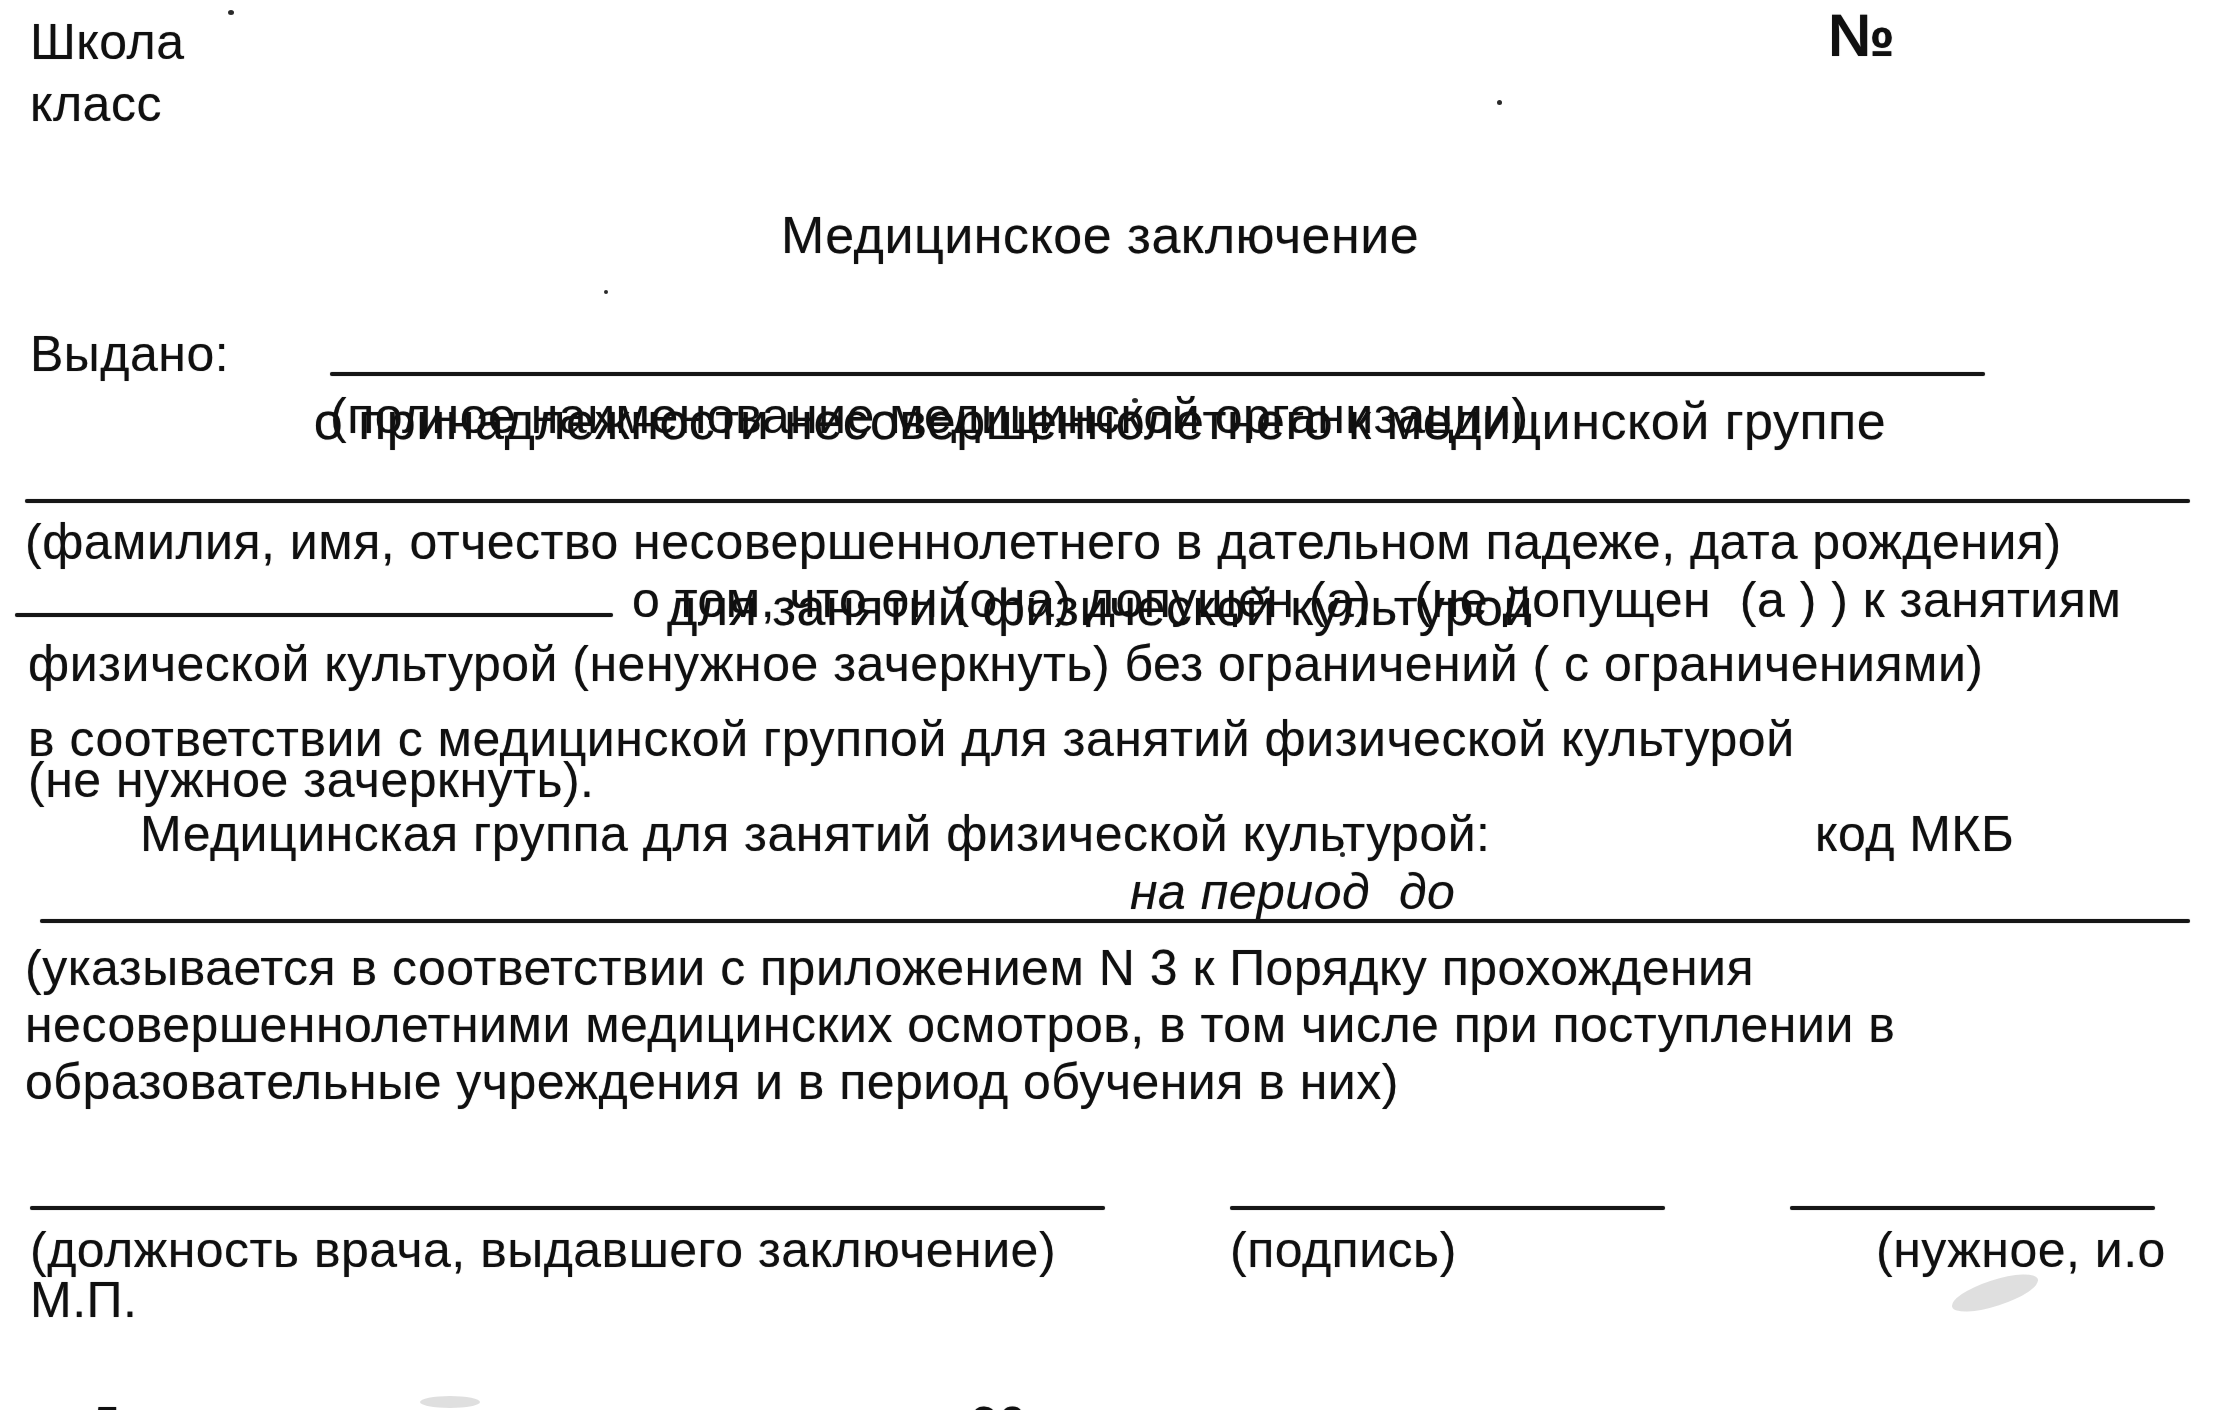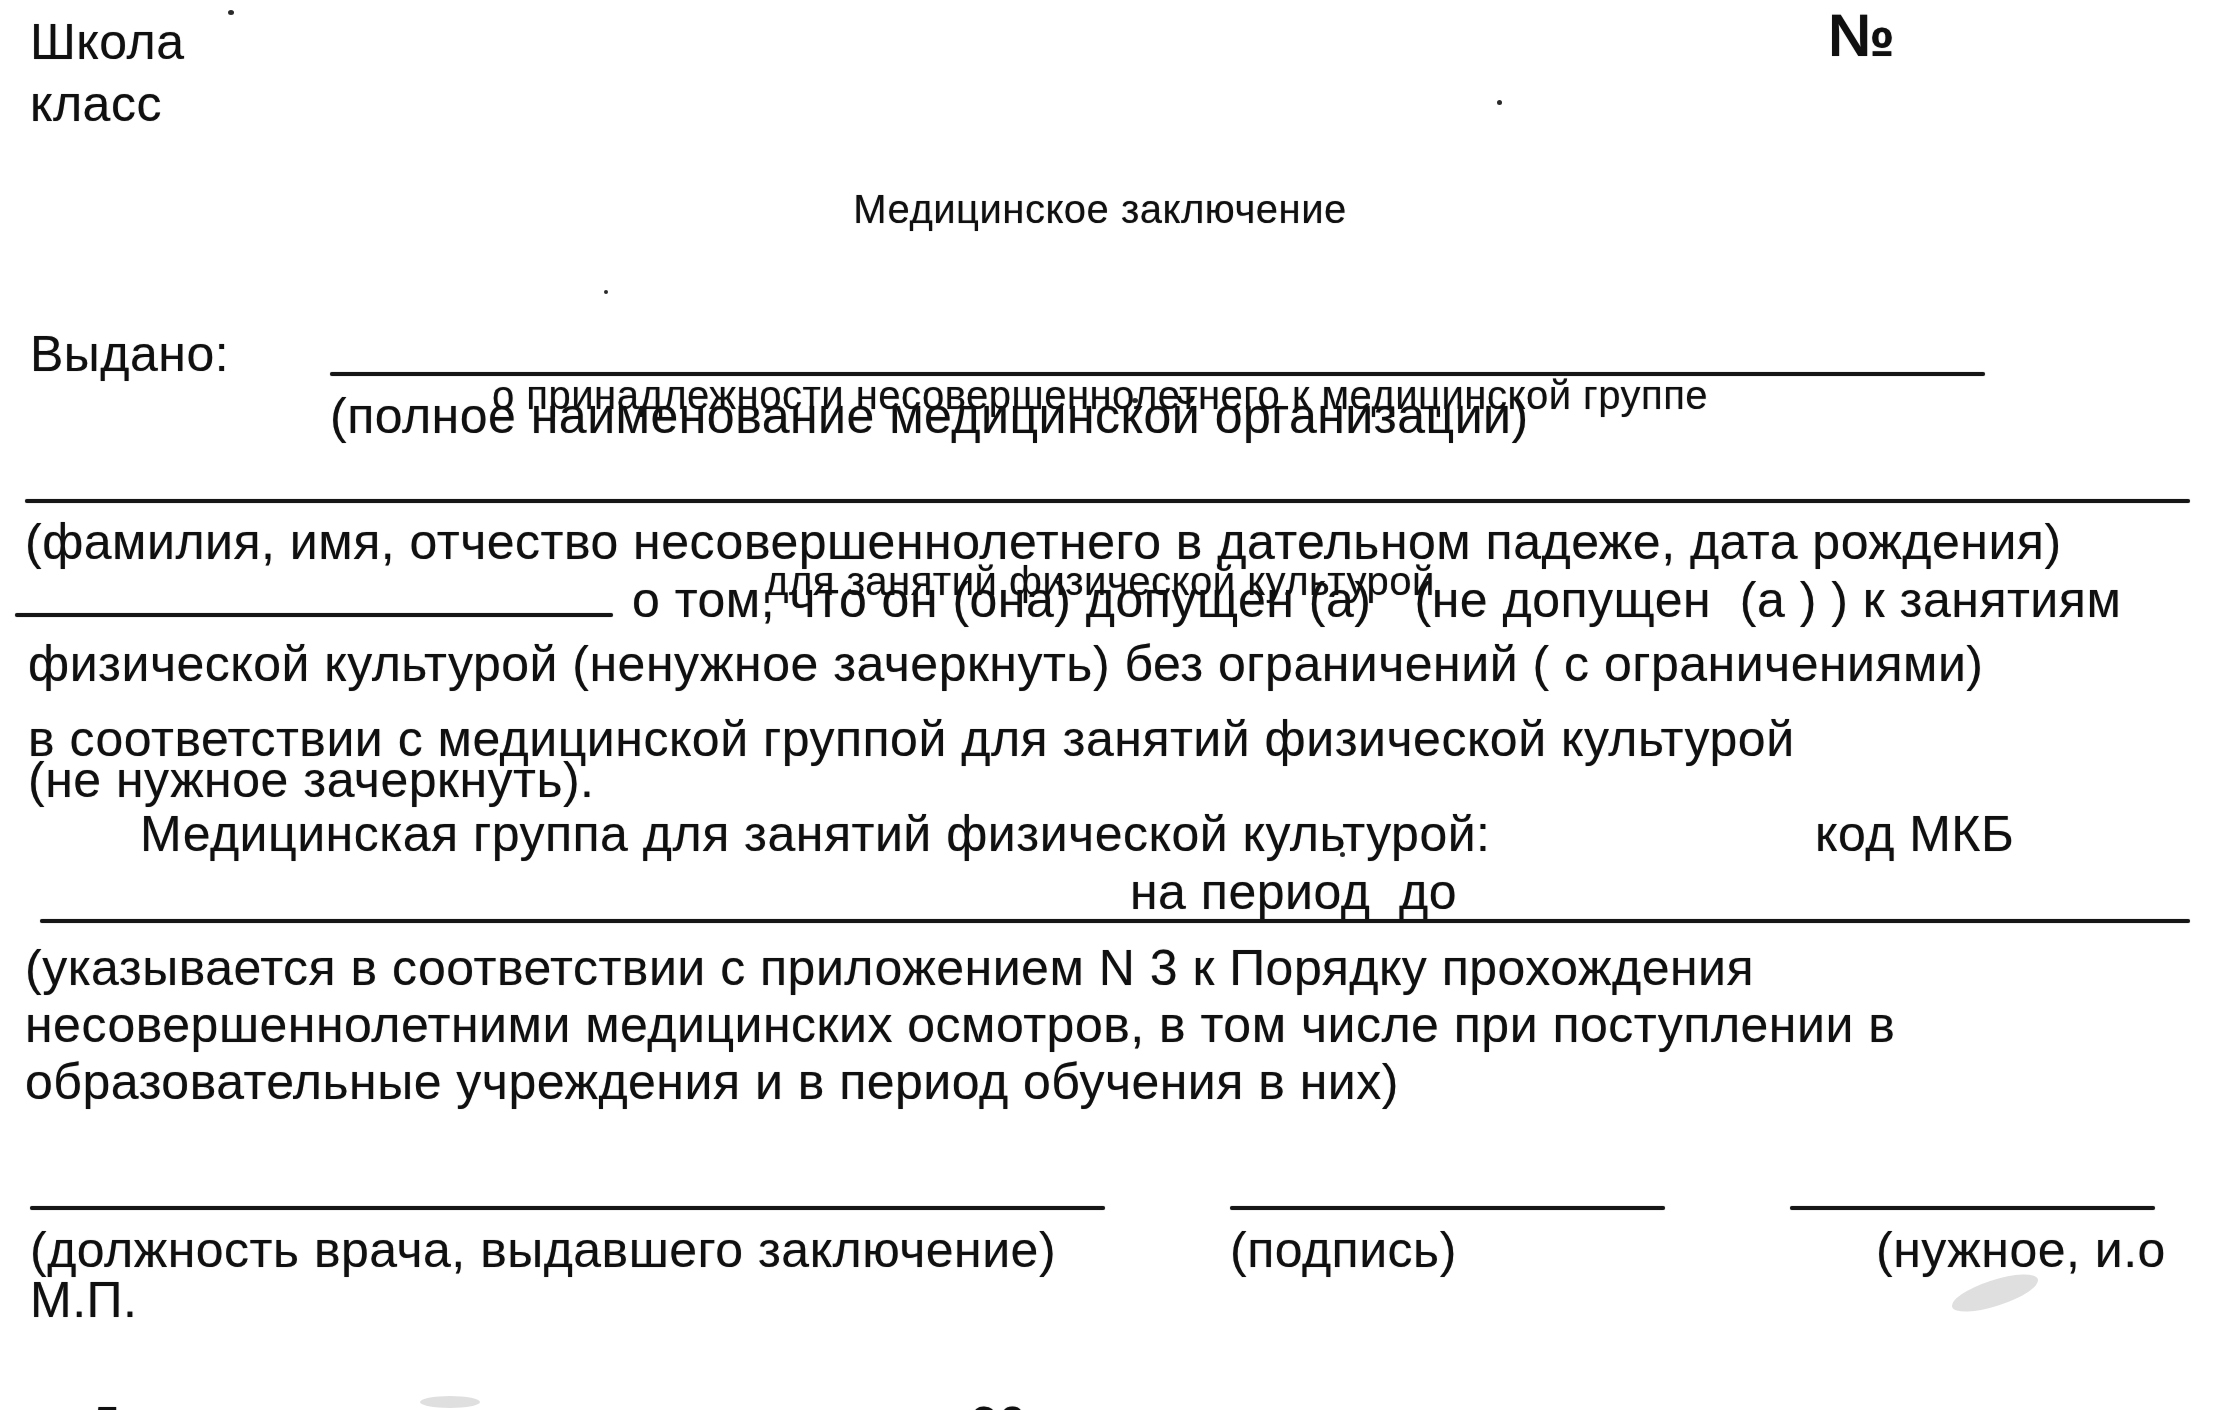--- a/index.html
+++ b/index.html
@@ -8,22 +8,22 @@
     background:#ffffff; overflow:hidden;
     font-family:"Liberation Sans","DejaVu Sans",sans-serif;
     color:#101010;
   }
   .t {
     position:absolute; font-size:50px; line-height:56px;
     letter-spacing:0.5px; white-space:pre;
     text-shadow:0 0 1px rgba(10,10,10,0.45);
   }
   .title-block {
-    position:absolute; left:40px; top:54px; width:2120px;
-    text-align:center; font-size:40px; line-height:62px;
+    position:absolute; left:40px; top:80px; width:2120px;
+    text-align:center; font-size:52px; line-height:62px;
     letter-spacing:0.5px; white-space:pre;
     text-shadow:0 0 1px rgba(10,10,10,0.5);
   }
   .num { font-size:60px; font-weight:bold; letter-spacing:1px; }
   .rule {
     position:absolute; height:4px; background:#161616; border-radius:2px;
     box-shadow:0 0 1px rgba(0,0,0,0.6);
   }
   .center-box { text-align:left; }
   .blank {
@@ -57,21 +57,21 @@
   <div class="t" style="left:25px; top:514px;">(фамилия, имя, отчество несовершеннолетнего в дательном падеже, дата рождения)</div>
 
   <div class="rule" style="left:15px; top:613px; width:598px;"></div>
   <div class="t" style="left:632px; top:572px;">о том, что он (она) допущен (а)   (не допущен  (а ) ) к занятиям</div>
   <div class="t" style="left:28px; top:636px;">физической культурой (ненужное зачеркнуть) без ограничений ( с ограничениями)</div>
   <div class="t" style="left:28px; top:695px;margin-top:16px;">в соответствии с медицинской группой для занятий физической культурой</div>
   <div class="t" style="left:28px; top:752px;">(не нужное зачеркнуть).</div>
 
   <div class="t" style="left:140px; top:806px;">Медицинская группа для занятий физической культурой:</div>
   <div class="t" style="left:1815px; top:806px;">код МКБ</div>
-  <div class="t" style="left:1130px; top:864px;">на период  до</div>
+  <div class="t" style="left:1130px; top:864px;font-style:italic;">на период  до</div>
   <div class="rule" style="left:40px; top:919px; width:2150px;"></div>
 
   <div class="t" style="left:25px; top:940px;">(указывается в соответствии с приложением N 3 к Порядку прохождения</div>
   <div class="t" style="left:25px; top:997px;">несовершеннолетними медицинских осмотров, в том числе при поступлении в</div>
   <div class="t" style="left:25px; top:1054px;">образовательные учреждения и в период обучения в них)</div>
 
   <div class="rule" style="left:30px; top:1206px; width:1075px;"></div>
   <div class="rule" style="left:1230px; top:1206px; width:435px;"></div>
   <div class="rule" style="left:1790px; top:1206px; width:365px;"></div>
 

